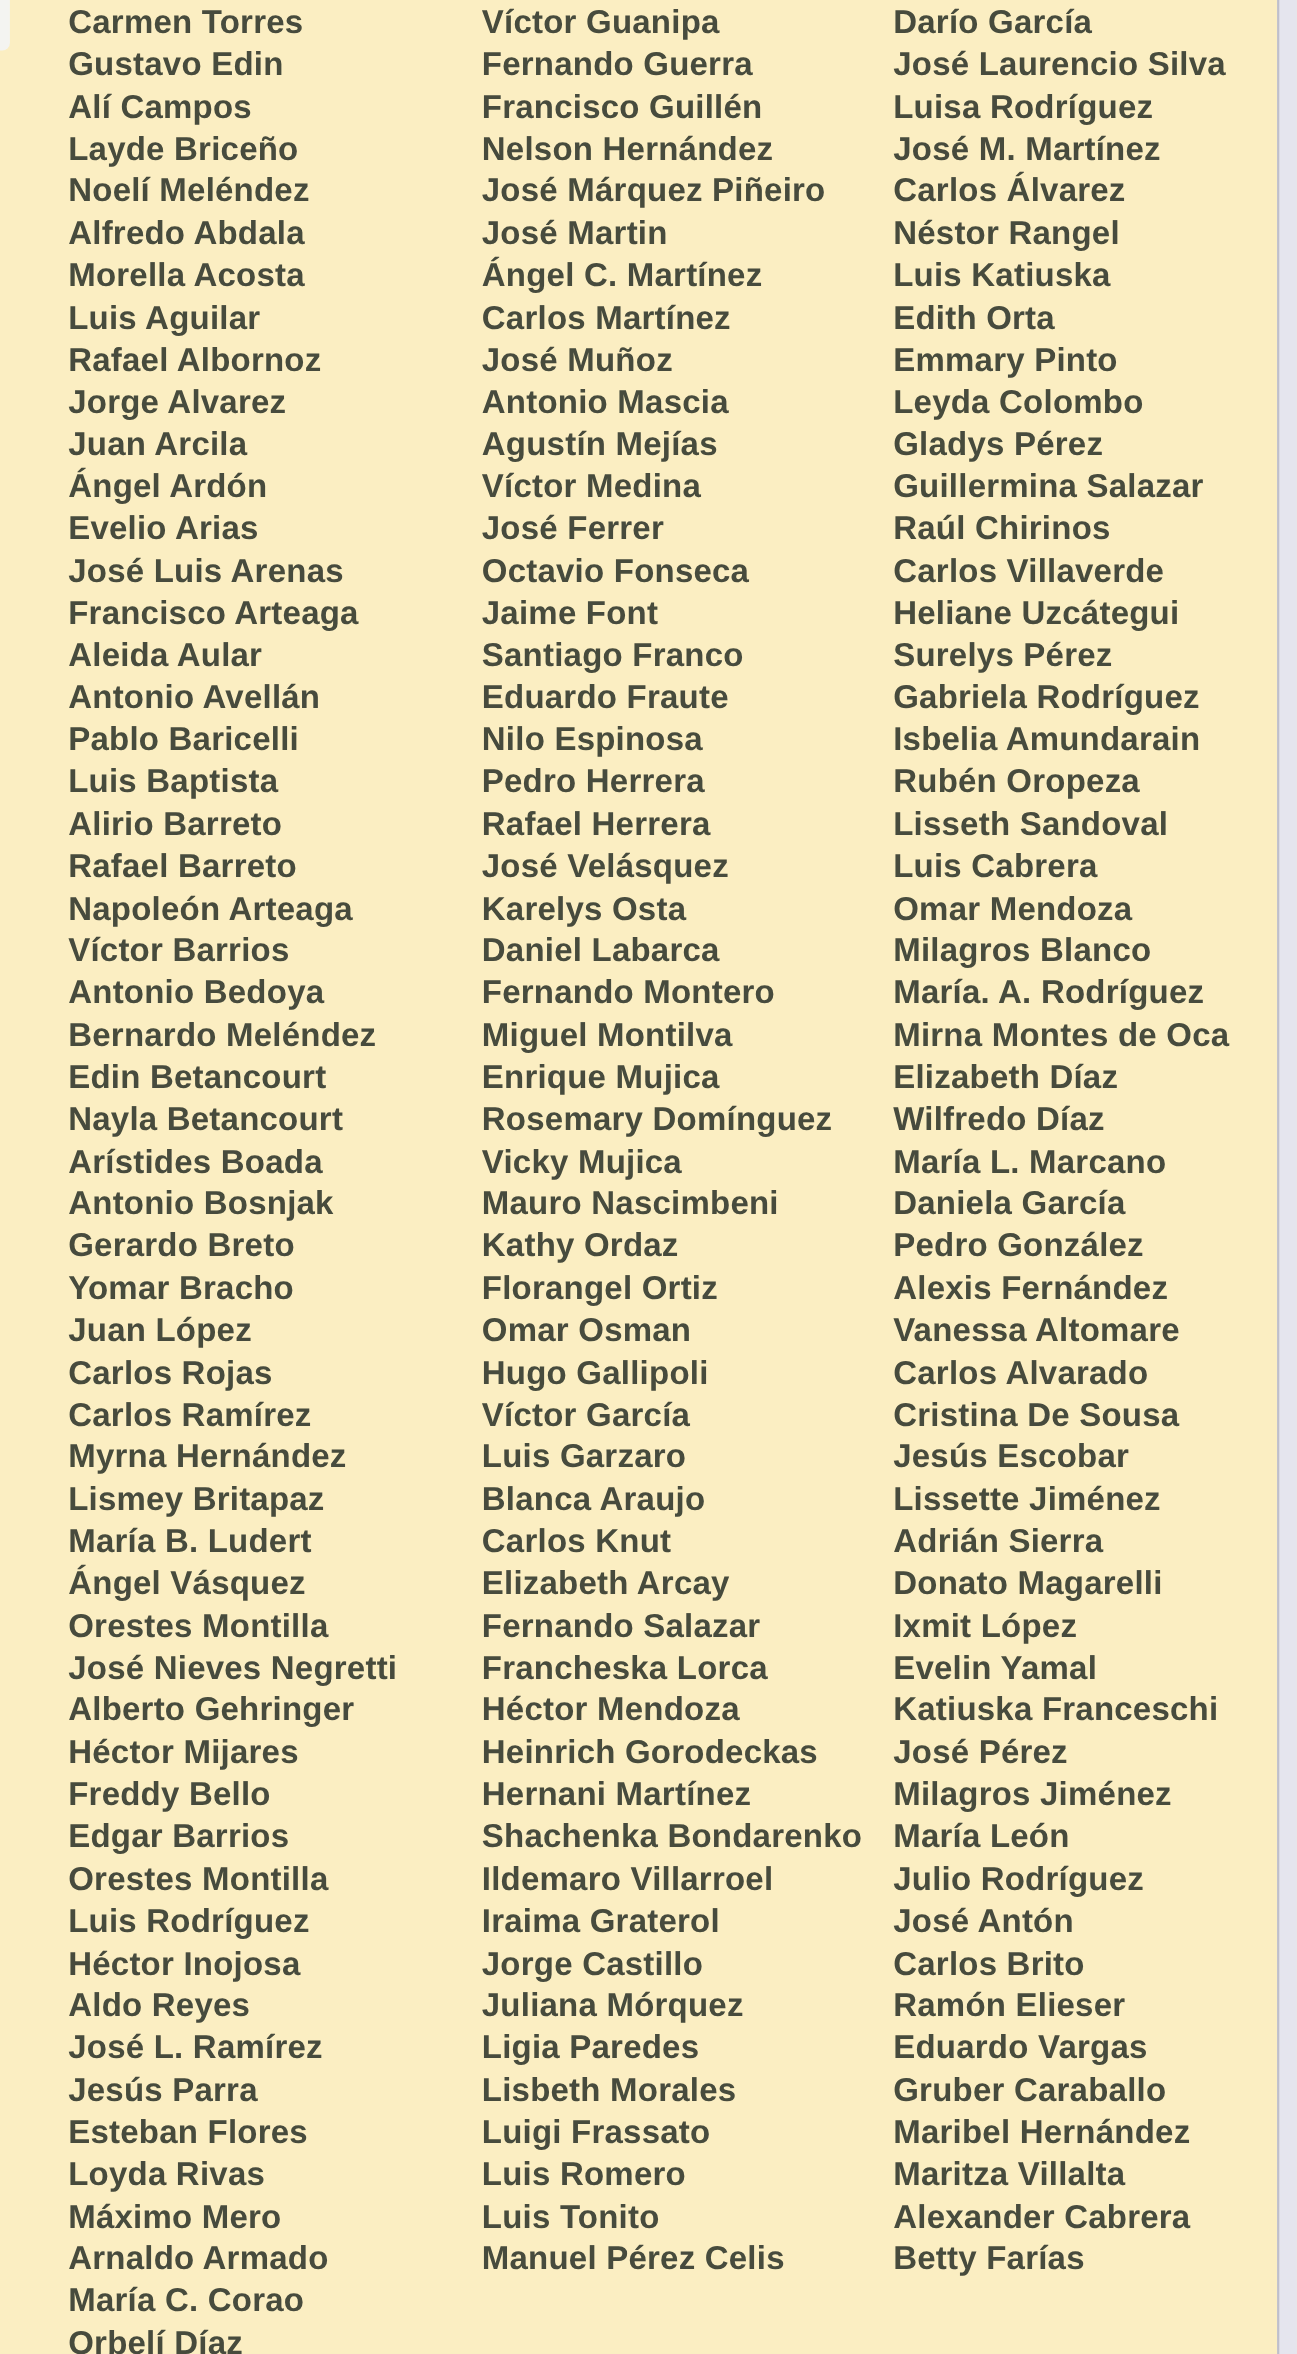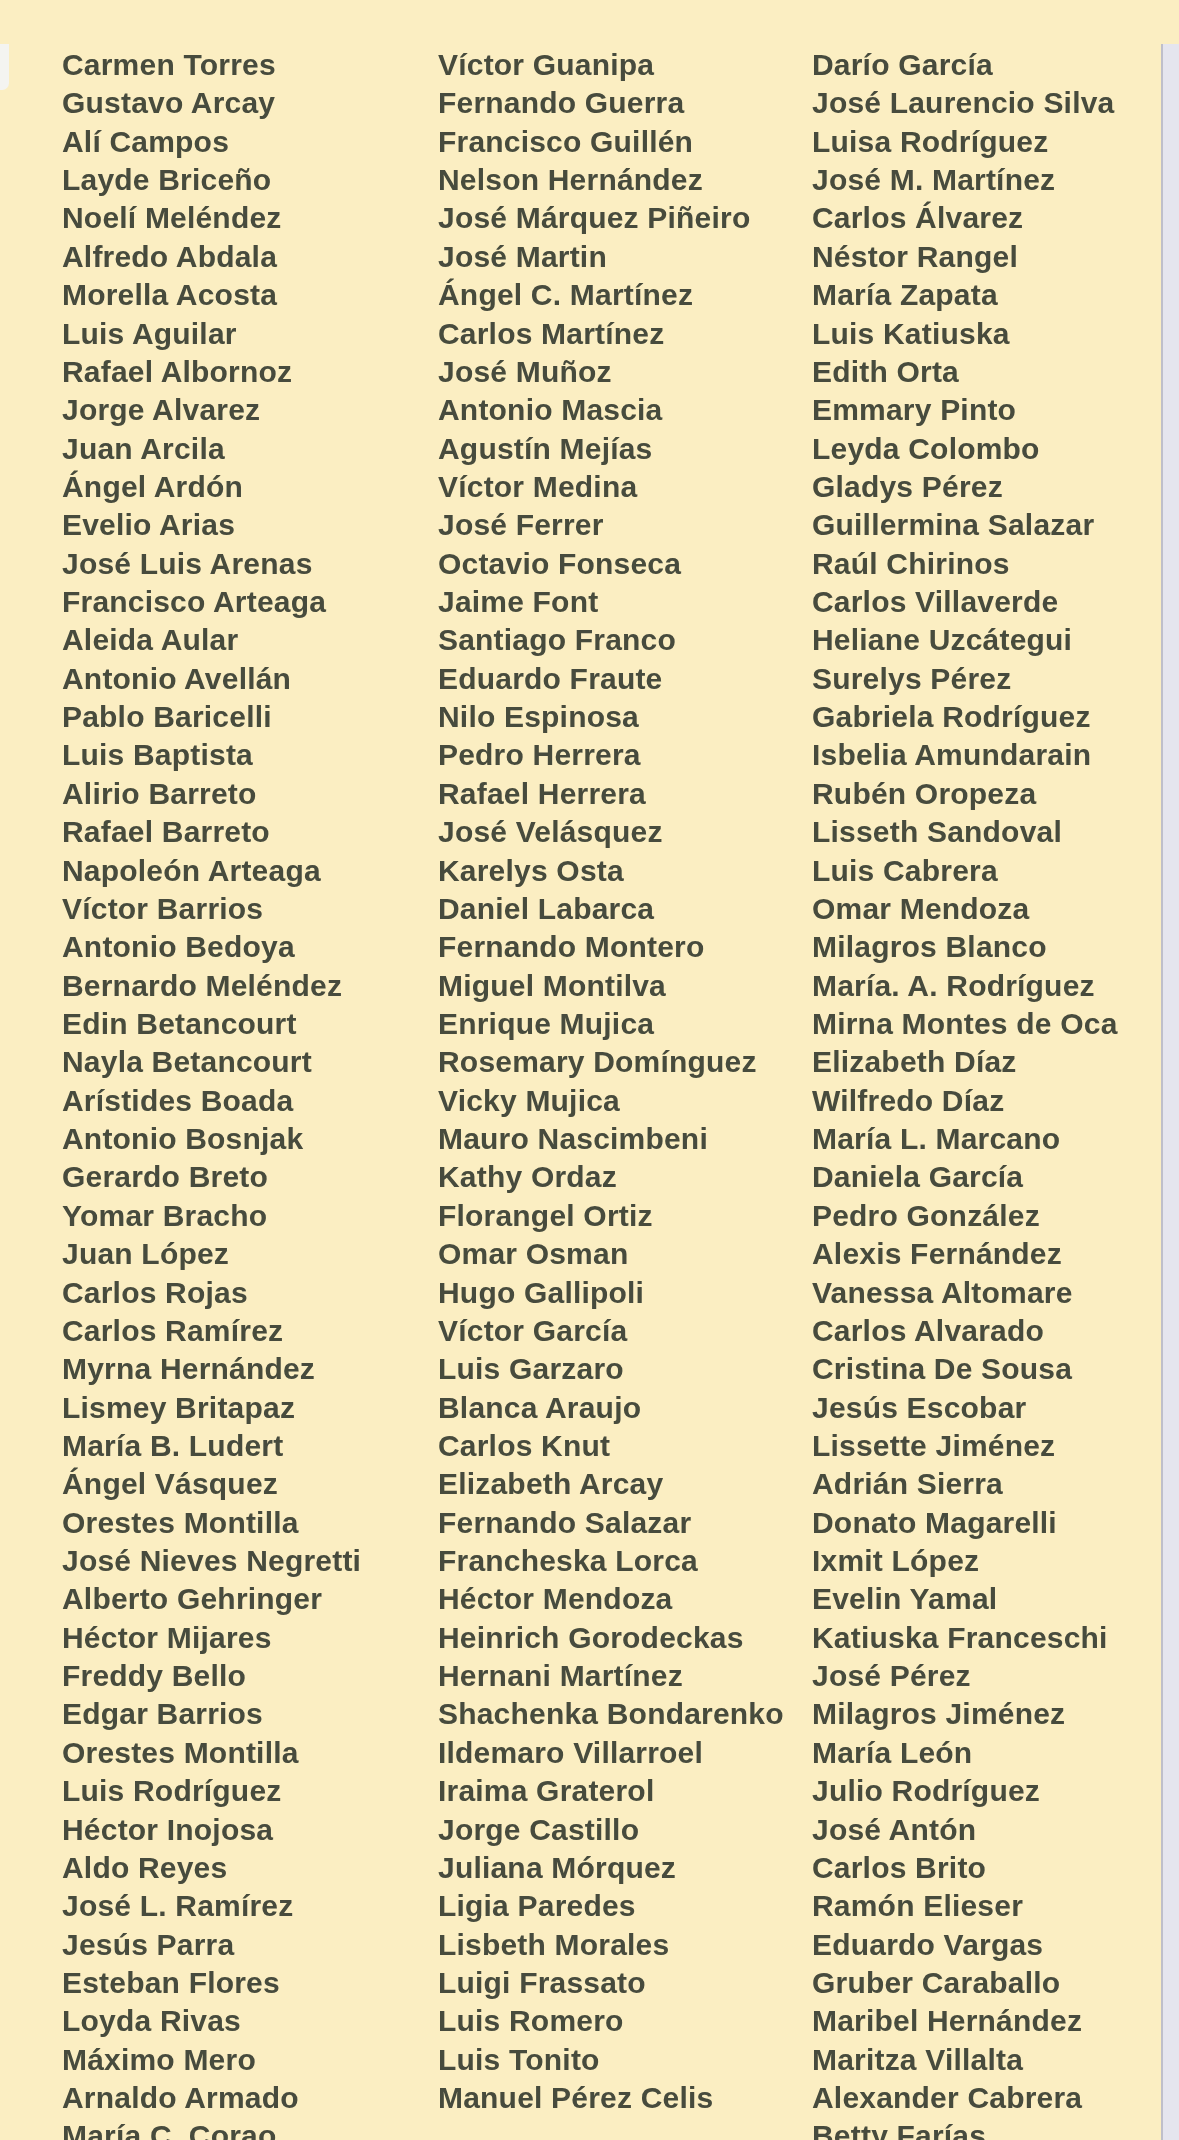--- a/index.html
+++ b/index.html
@@ -5,21 +5,20 @@
   html, body { margin: 0; padding: 0; }
   body {
     width: 1179px; height: 2140px;
     overflow: hidden; position: relative;
     background: #fbeec2;
     font-family: "Liberation Sans", "DejaVu Sans", sans-serif;
   }
   #page {
     position: absolute; inset: 0;
     background: #fbeec2;
-    margin-top: 44px;
   }
   .col { position: absolute; top: 2px; }
   #col-0 { left: 62px; }
   #col-1 { left: 438px; }
   #col-2 { left: 812px; }
   .row {
     height: 38.36px; line-height: 38.36px;
     font-size: 30px; font-weight: 600;
     color: #474b3d; letter-spacing: 0.2px;
     white-space: nowrap;
@@ -39,21 +38,21 @@
   }
 </style>
 </head>
 <body>
 
 <div id="page">
   <div id="corner-notch"></div>
 
   <div id="col-0" class="col">
       <div class="row">Carmen Torres</div>
-      <div class="row">Gustavo Arcay</div>
+      <div class="row">Gustavo Edin</div>
       <div class="row">Alí Campos</div>
       <div class="row">Layde Briceño</div>
       <div class="row">Noelí Meléndez</div>
       <div class="row">Alfredo Abdala</div>
       <div class="row">Morella Acosta</div>
       <div class="row">Luis Aguilar</div>
       <div class="row">Rafael Albornoz</div>
       <div class="row">Jorge Alvarez</div>
       <div class="row">Juan Arcila</div>
       <div class="row">Ángel Ardón</div>
@@ -158,21 +157,20 @@
       <div class="row">Luis Tonito</div>
       <div class="row">Manuel Pérez Celis</div>
     </div>
   <div id="col-2" class="col">
       <div class="row">Darío García</div>
       <div class="row">José Laurencio Silva</div>
       <div class="row">Luisa Rodríguez</div>
       <div class="row">José M. Martínez</div>
       <div class="row">Carlos Álvarez</div>
       <div class="row">Néstor Rangel</div>
-      <div class="row">María Zapata</div>
       <div class="row">Luis Katiuska</div>
       <div class="row">Edith Orta</div>
       <div class="row">Emmary Pinto</div>
       <div class="row">Leyda Colombo</div>
       <div class="row">Gladys Pérez</div>
       <div class="row">Guillermina Salazar</div>
       <div class="row">Raúl Chirinos</div>
       <div class="row">Carlos Villaverde</div>
       <div class="row">Heliane Uzcátegui</div>
       <div class="row">Surelys Pérez</div>

